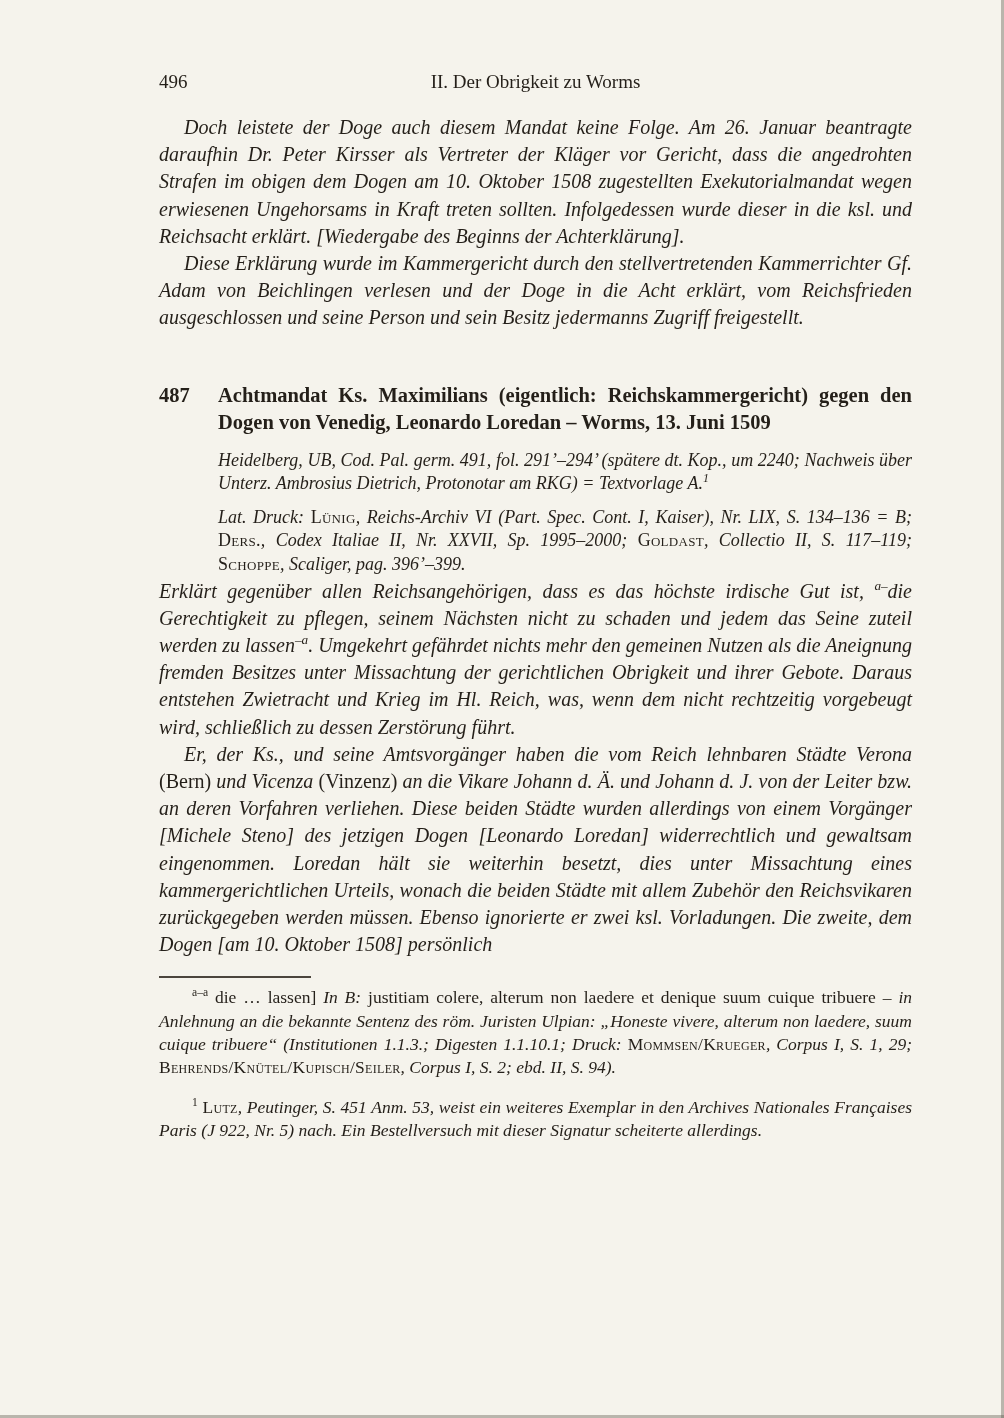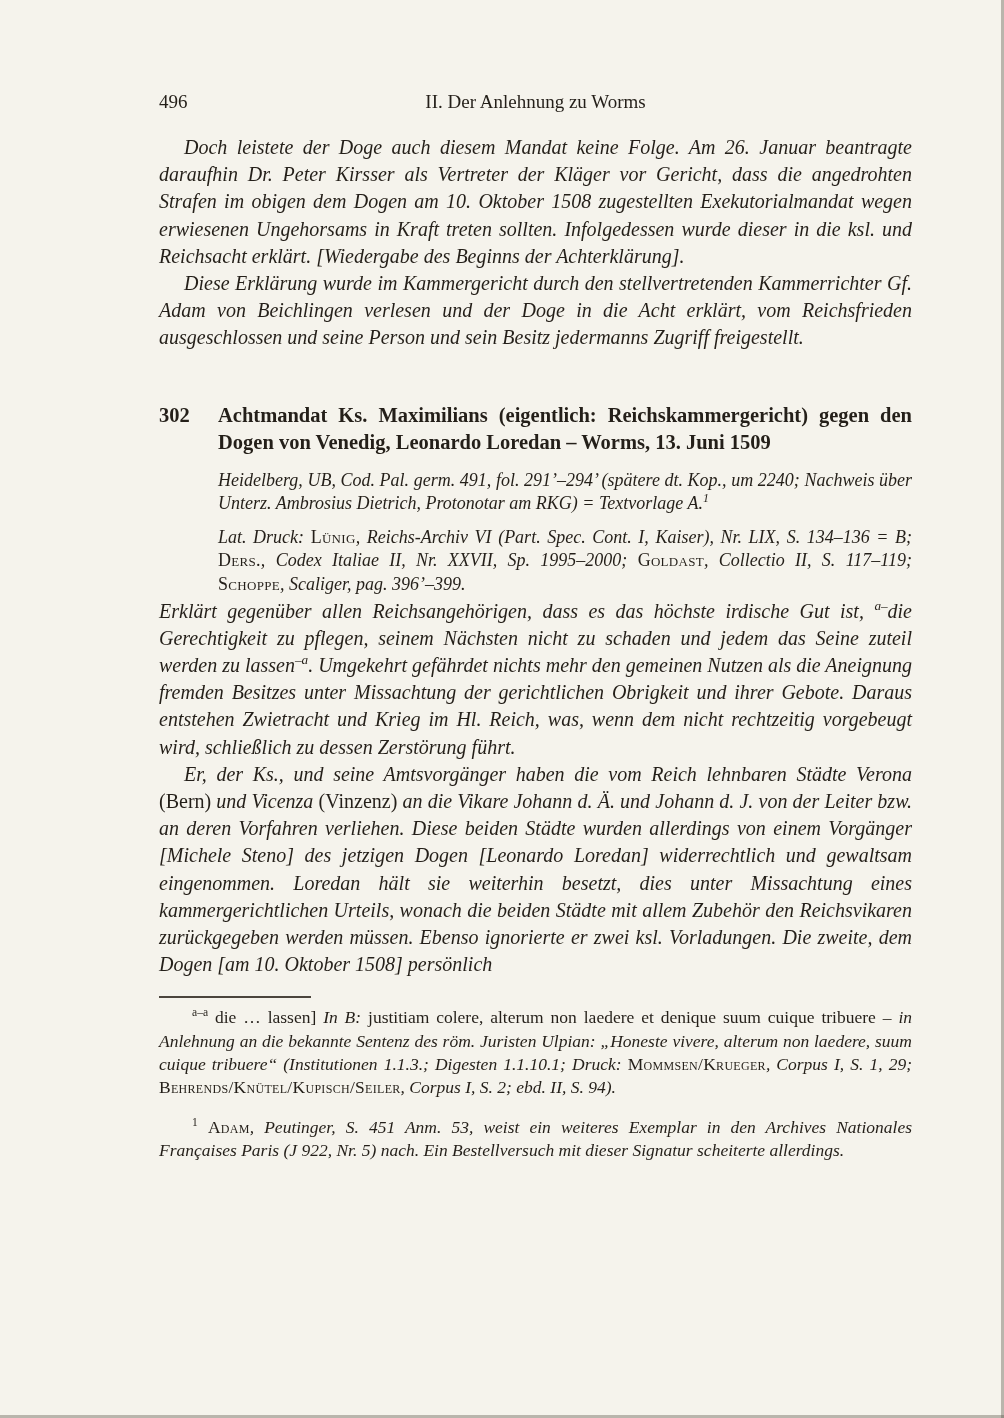--- a/index.html
+++ b/index.html
@@ -14,21 +14,21 @@
     background:var(--paper);
     color:var(--ink);
     font-family:"Liberation Serif","DejaVu Serif",serif;
     overflow:hidden;
   }
   .scan-edge{ position:absolute; background:rgba(95,88,78,.40); }
   .scan-edge-right{ top:0; right:0; width:3px; height:100%; }
   .scan-edge-bottom{ left:0; bottom:0; width:100%; height:3px; }
 
   .text-column{
-    position:absolute; left:159px; top:90px; width:753px;
+    position:absolute; left:159px; top:70px; width:753px;
   }
   .page-header{
     position:relative;
     font-size:19px; line-height:23px;
     font-style:normal;
     margin-bottom:21px;
   }
   .running-head{
     position:absolute; left:0; right:0; text-align:center;
   }
@@ -88,27 +88,27 @@
 </style>
 </head>
 <body>
 
 <div class="scan-edge scan-edge-right"></div>
 <div class="scan-edge scan-edge-bottom"></div>
 
 <div class="text-column">
   <div class="page-header">
     <span class="page-number">496</span>
-    <span class="running-head">II. Der Anlehnung zu Worms</span>
+    <span class="running-head">II. Der Obrigkeit zu Worms</span>
   </div>
   <div>
       <p class="para body-para indent"><span class="it">Doch leistete der Doge auch diesem Mandat keine Folge. Am 26. Januar beantragte daraufhin Dr. Peter Kirsser als Vertreter der Kläger vor Gericht, dass die angedrohten Strafen im obigen dem Dogen am 10. Oktober 1508 zugestellten Exekutorialmandat wegen erwiesenen Ungehorsams in Kraft treten sollten. Infolgedessen wurde dieser in die ksl. und Reichsacht erklärt. [Wiedergabe des Beginns der Achterklärung].</span></p>
       <p class="para body-para indent"><span class="it">Diese Erklärung wurde im Kammergericht durch den stellvertretenden Kammerrichter Gf. Adam von Beichlingen verlesen und der Doge in die Acht erklärt, vom Reichsfrieden ausgeschlossen und seine Person und sein Besitz jedermanns Zugriff freigestellt.</span></p>
-      <p class="para entry-head"><span class="num">302</span><span>Achtmandat Ks. Maximilians (eigentlich: Reichskammergericht) gegen den Dogen von Venedig, Leonardo Loredan – Worms, 13. Juni 1509</span></p>
+      <p class="para entry-head"><span class="num">487</span><span>Achtmandat Ks. Maximilians (eigentlich: Reichskammergericht) gegen den Dogen von Venedig, Leonardo Loredan – Worms, 13. Juni 1509</span></p>
       <p class="para apparatus"><span class="it">Heidelberg, UB, Cod. Pal. germ. 491, fol. 291’–294’ (spätere dt. Kop., um 2240; Nachweis über Unterz. Ambrosius Dietrich, Protonotar am RKG) = Textvorlage A.</span><span class="sup it">1</span></p>
       <p class="para apparatus"><span class="it">Lat. Druck: </span><span class="sc">Lünig</span><span class="it">, Reichs-Archiv VI (Part. Spec. Cont. I, Kaiser), Nr. LIX, S. 134–136 = B; </span><span class="sc">Ders.</span><span class="it">, Codex Italiae II, Nr. XXVII, Sp. 1995–2000; </span><span class="sc">Goldast</span><span class="it">, Collectio II, S. 117–119; </span><span class="sc">Schoppe</span><span class="it">, Scaliger, pag. 396’–399.</span></p>
       <p class="para body-para main-start"><span class="it">Erklärt gegenüber allen Reichsangehörigen, dass es das höchste irdische Gut ist, </span><span class="sup it">a–</span><span class="it">die Gerechtigkeit zu pflegen, seinem Nächsten nicht zu schaden und jedem das Seine zuteil werden zu lassen</span><span class="sup it">–a</span><span class="it">. Umgekehrt gefährdet nichts mehr den gemeinen Nutzen als die Aneignung fremden Besitzes unter Missachtung der gerichtlichen Obrigkeit und ihrer Gebote. Daraus entstehen Zwietracht und Krieg im Hl. Reich, was, wenn dem nicht rechtzeitig vorgebeugt wird, schließlich zu dessen Zerstörung führt.</span></p>
       <p class="para body-para indent"><span class="it">Er, der Ks., und seine Amtsvorgänger haben die vom Reich lehnbaren Städte Verona </span><span class="rm">(Bern)</span><span class="it"> und Vicenza </span><span class="rm">(Vinzenz)</span><span class="it"> an die Vikare Johann d. Ä. und Johann d. J. von der Leiter bzw. an deren Vorfahren verliehen. Diese beiden Städte wurden allerdings von einem Vorgänger [Michele Steno] des jetzigen Dogen [Leonardo Loredan] widerrechtlich und gewaltsam eingenommen. Loredan hält sie weiterhin besetzt, dies unter Missachtung eines kammergerichtlichen Urteils, wonach die beiden Städte mit allem Zubehör den Reichsvikaren zurückgegeben werden müssen. Ebenso ignorierte er zwei ksl. Vorladungen. Die zweite, dem Dogen [am 10. Oktober 1508] persönlich</span></p>
       <div class="footnote-rule"></div>
       <p class="para footnote"><span class="sup">a–a</span><span class="rm"> die … lassen] </span><span class="it">In B:</span><span class="rm"> justitiam colere, alterum non laedere et denique suum cuique tribuere – </span><span class="it">in Anlehnung an die bekannte Sentenz des röm. Juristen Ulpian: „Honeste vivere, alterum non laedere, suum cuique tribuere“ (Institutionen 1.1.3.; Digesten 1.1.10.1; Druck: </span><span class="sc">Mommsen/Krueger</span><span class="it">, Corpus I, S. 1, 29; </span><span class="sc">Behrends/Knütel/Kupisch/Seiler</span><span class="it">, Corpus I, S. 2; ebd. II, S. 94).</span></p>
-      <p class="para footnote fn-gap"><span class="sup">1</span><span class="rm">  </span><span class="sc">Adam</span><span class="it">, Peutinger, S. 451 Anm. 53, weist ein weiteres Exemplar in den Archives Nationales Françaises Paris (J 922, Nr. 5) nach. Ein Bestellversuch mit dieser Signatur scheiterte allerdings.</span></p>
+      <p class="para footnote fn-gap"><span class="sup">1</span><span class="rm">  </span><span class="sc">Lutz</span><span class="it">, Peutinger, S. 451 Anm. 53, weist ein weiteres Exemplar in den Archives Nationales Françaises Paris (J 922, Nr. 5) nach. Ein Bestellversuch mit dieser Signatur scheiterte allerdings.</span></p>
     </div>
 </div>
 
 </body></html>

